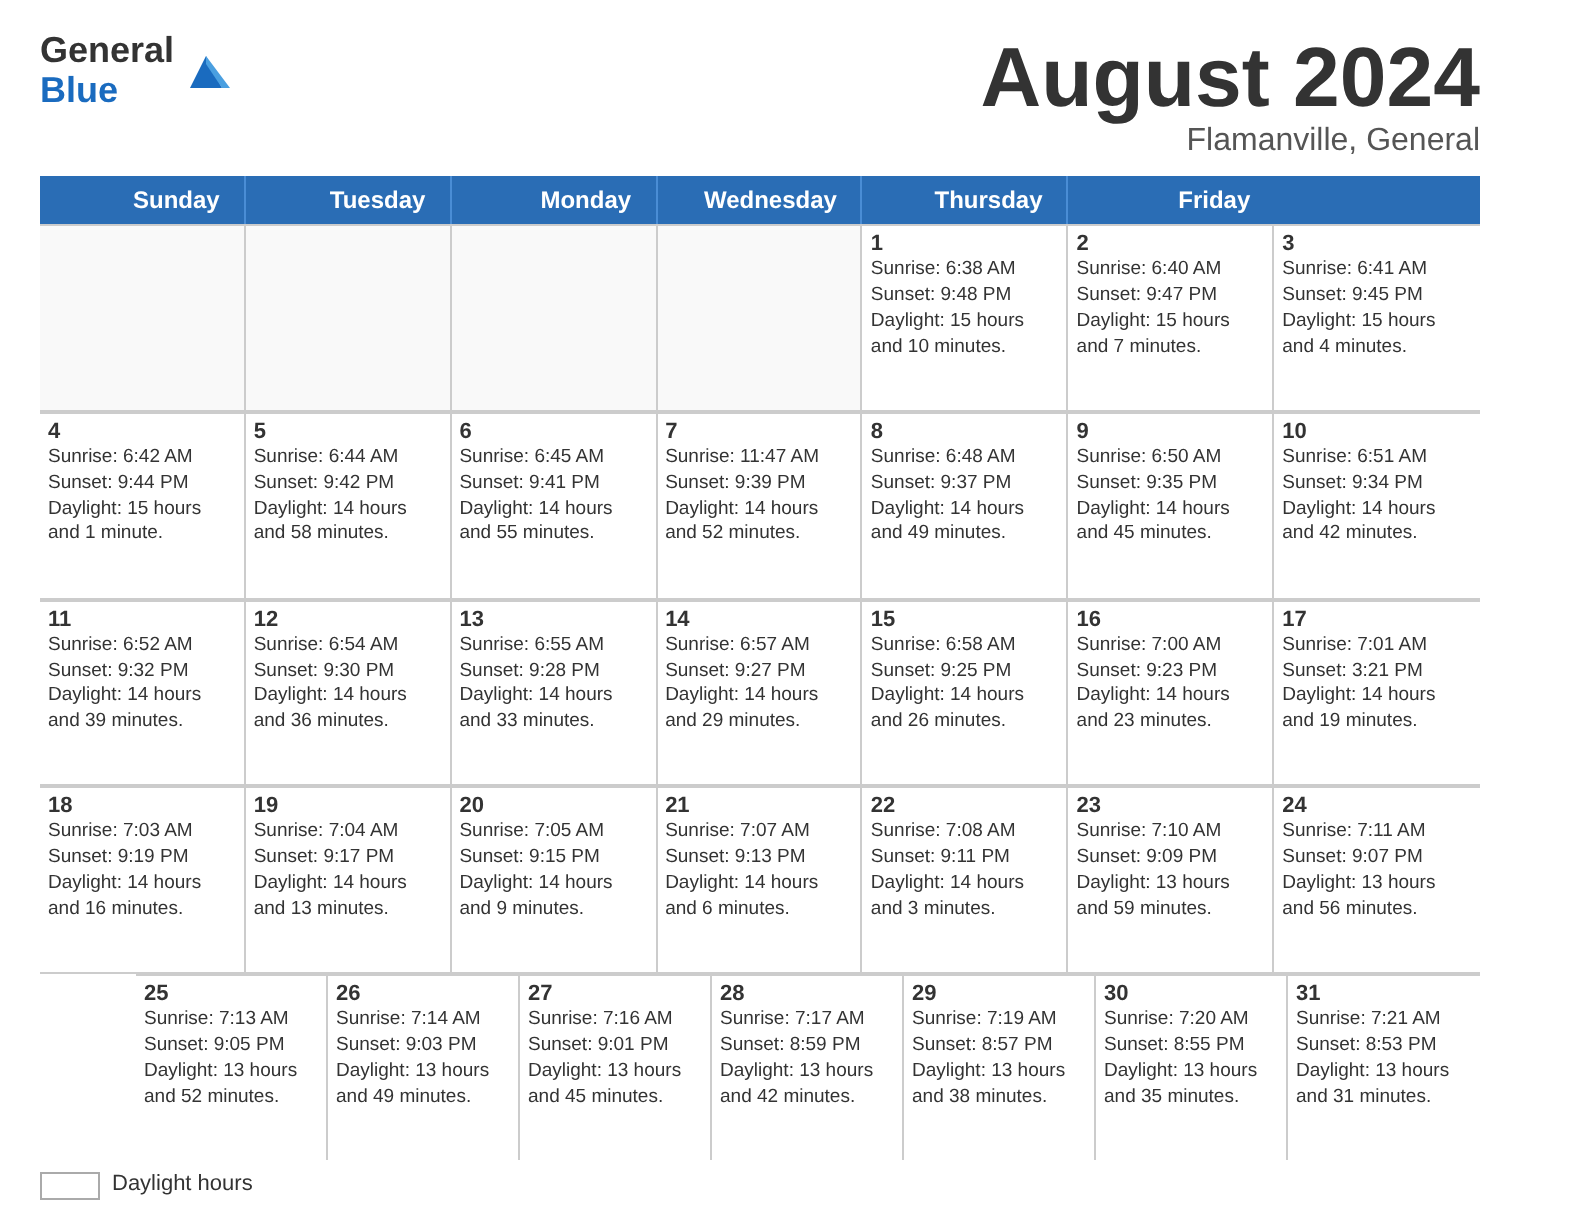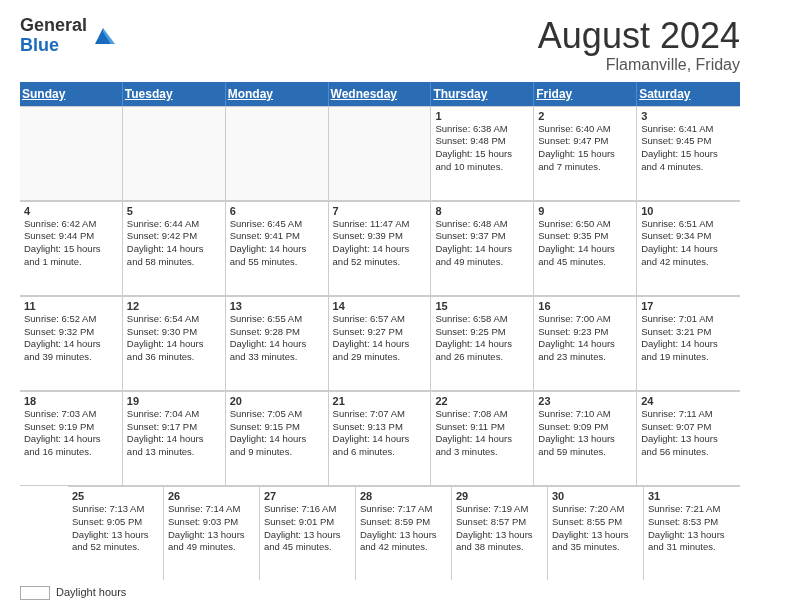--- a/index.html
+++ b/index.html
@@ -36,22 +36,22 @@
     .logo-text .blue { color: #1a6bbf; }
     .logo-icon {
       width: 28px;
       height: 28px;
       margin-left: 2px;
     }
     .title-block {
       text-align: right;
     }
     .month-year {
-      font-size: 36px;
-      font-weight: normal;
+      font-size: 42px;
+      font-weight: bold;
       color: #333;
       line-height: 1.1;
     }
     .location {
       font-size: 16px;
       color: #555;
     }
     .calendar {
       flex: 1;
       display: flex;
@@ -59,24 +59,23 @@
     }
     .cal-header-row {
       display: grid;
       grid-template-columns: repeat(7, 1fr);
       background: #2a6db5;
     }
     .cal-header-cell {
       color: #fff;
       font-size: 12px;
       font-weight: bold;
-      text-align: left;
-      padding: 5px 2px;
+      text-align: right;
+      padding: 5px 12px;
       border-right: 1px solid #4a8dd5;
-      text-decoration: underline;
     }
     .cal-header-cell:last-child { border-right: none; }
     .cal-body {
       flex: 1;
       display: flex;
       flex-direction: column;
     }
     .cal-row {
       display: grid;
       grid-template-columns: repeat(7, 1fr);
@@ -135,33 +134,32 @@
           </div>
           <svg class="logo-icon" viewBox="0 0 28 28">
             <polygon points="6,22 14,6 22,22" fill="#1a6bbf"></polygon>
             <polygon points="14,6 26,22 22,22 14,10" fill="#4a9fe0"></polygon>
           </svg>
         </div>
       </div>
     </div>
     <div class="title-block">
       <div class="month-year">August 2024</div>
-      <div class="location">Flamanville, Friday</div>
+      <div class="location">Flamanville, General</div>
     </div>
   </div>
 
   <div class="calendar">
     <div class="cal-header-row">
     <div class="cal-header-cell">Sunday</div>
         <div class="cal-header-cell">Tuesday</div>
         <div class="cal-header-cell">Monday</div>
         <div class="cal-header-cell">Wednesday</div>
         <div class="cal-header-cell">Thursday</div>
         <div class="cal-header-cell">Friday</div>
-        <div class="cal-header-cell">Saturday</div>
       </div>
     <div class="cal-body">
     <div class="cal-row">
           <div class="cal-cell empty"></div>
           <div class="cal-cell empty"></div>
           <div class="cal-cell empty"></div>
           <div class="cal-cell empty"></div>
           <div class="cal-cell">
             <span class="day-number">1</span>
             <span class="cell-line">Sunrise: 6:38 AM</span>

